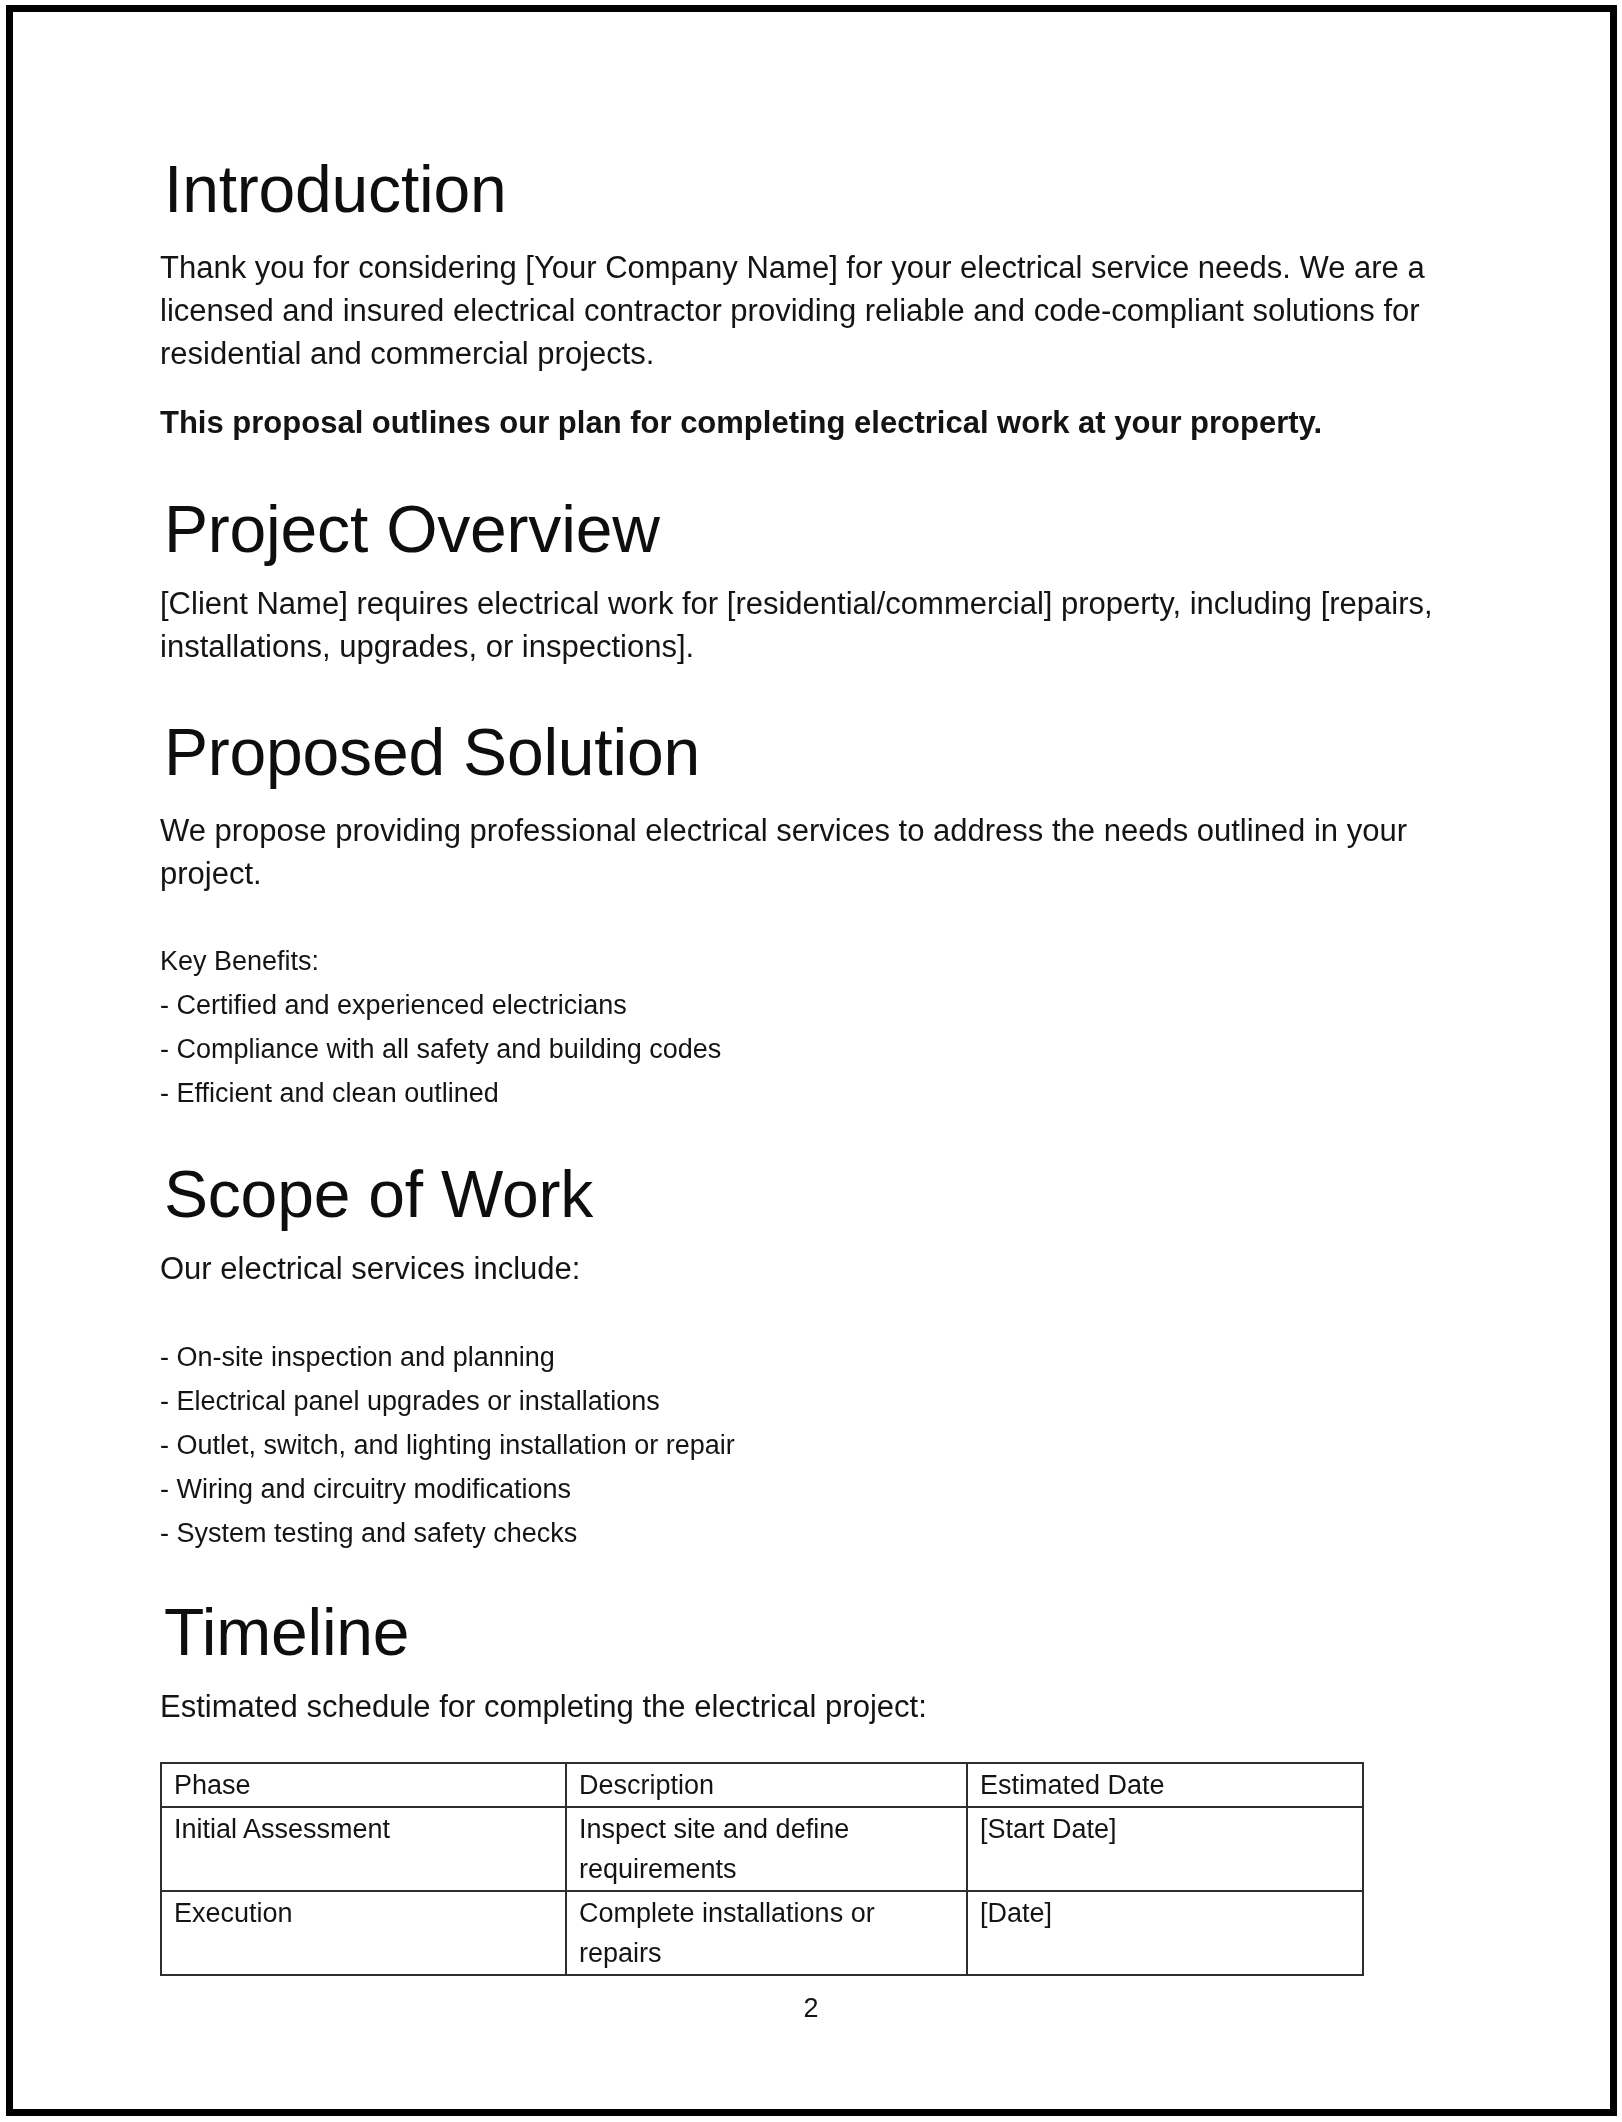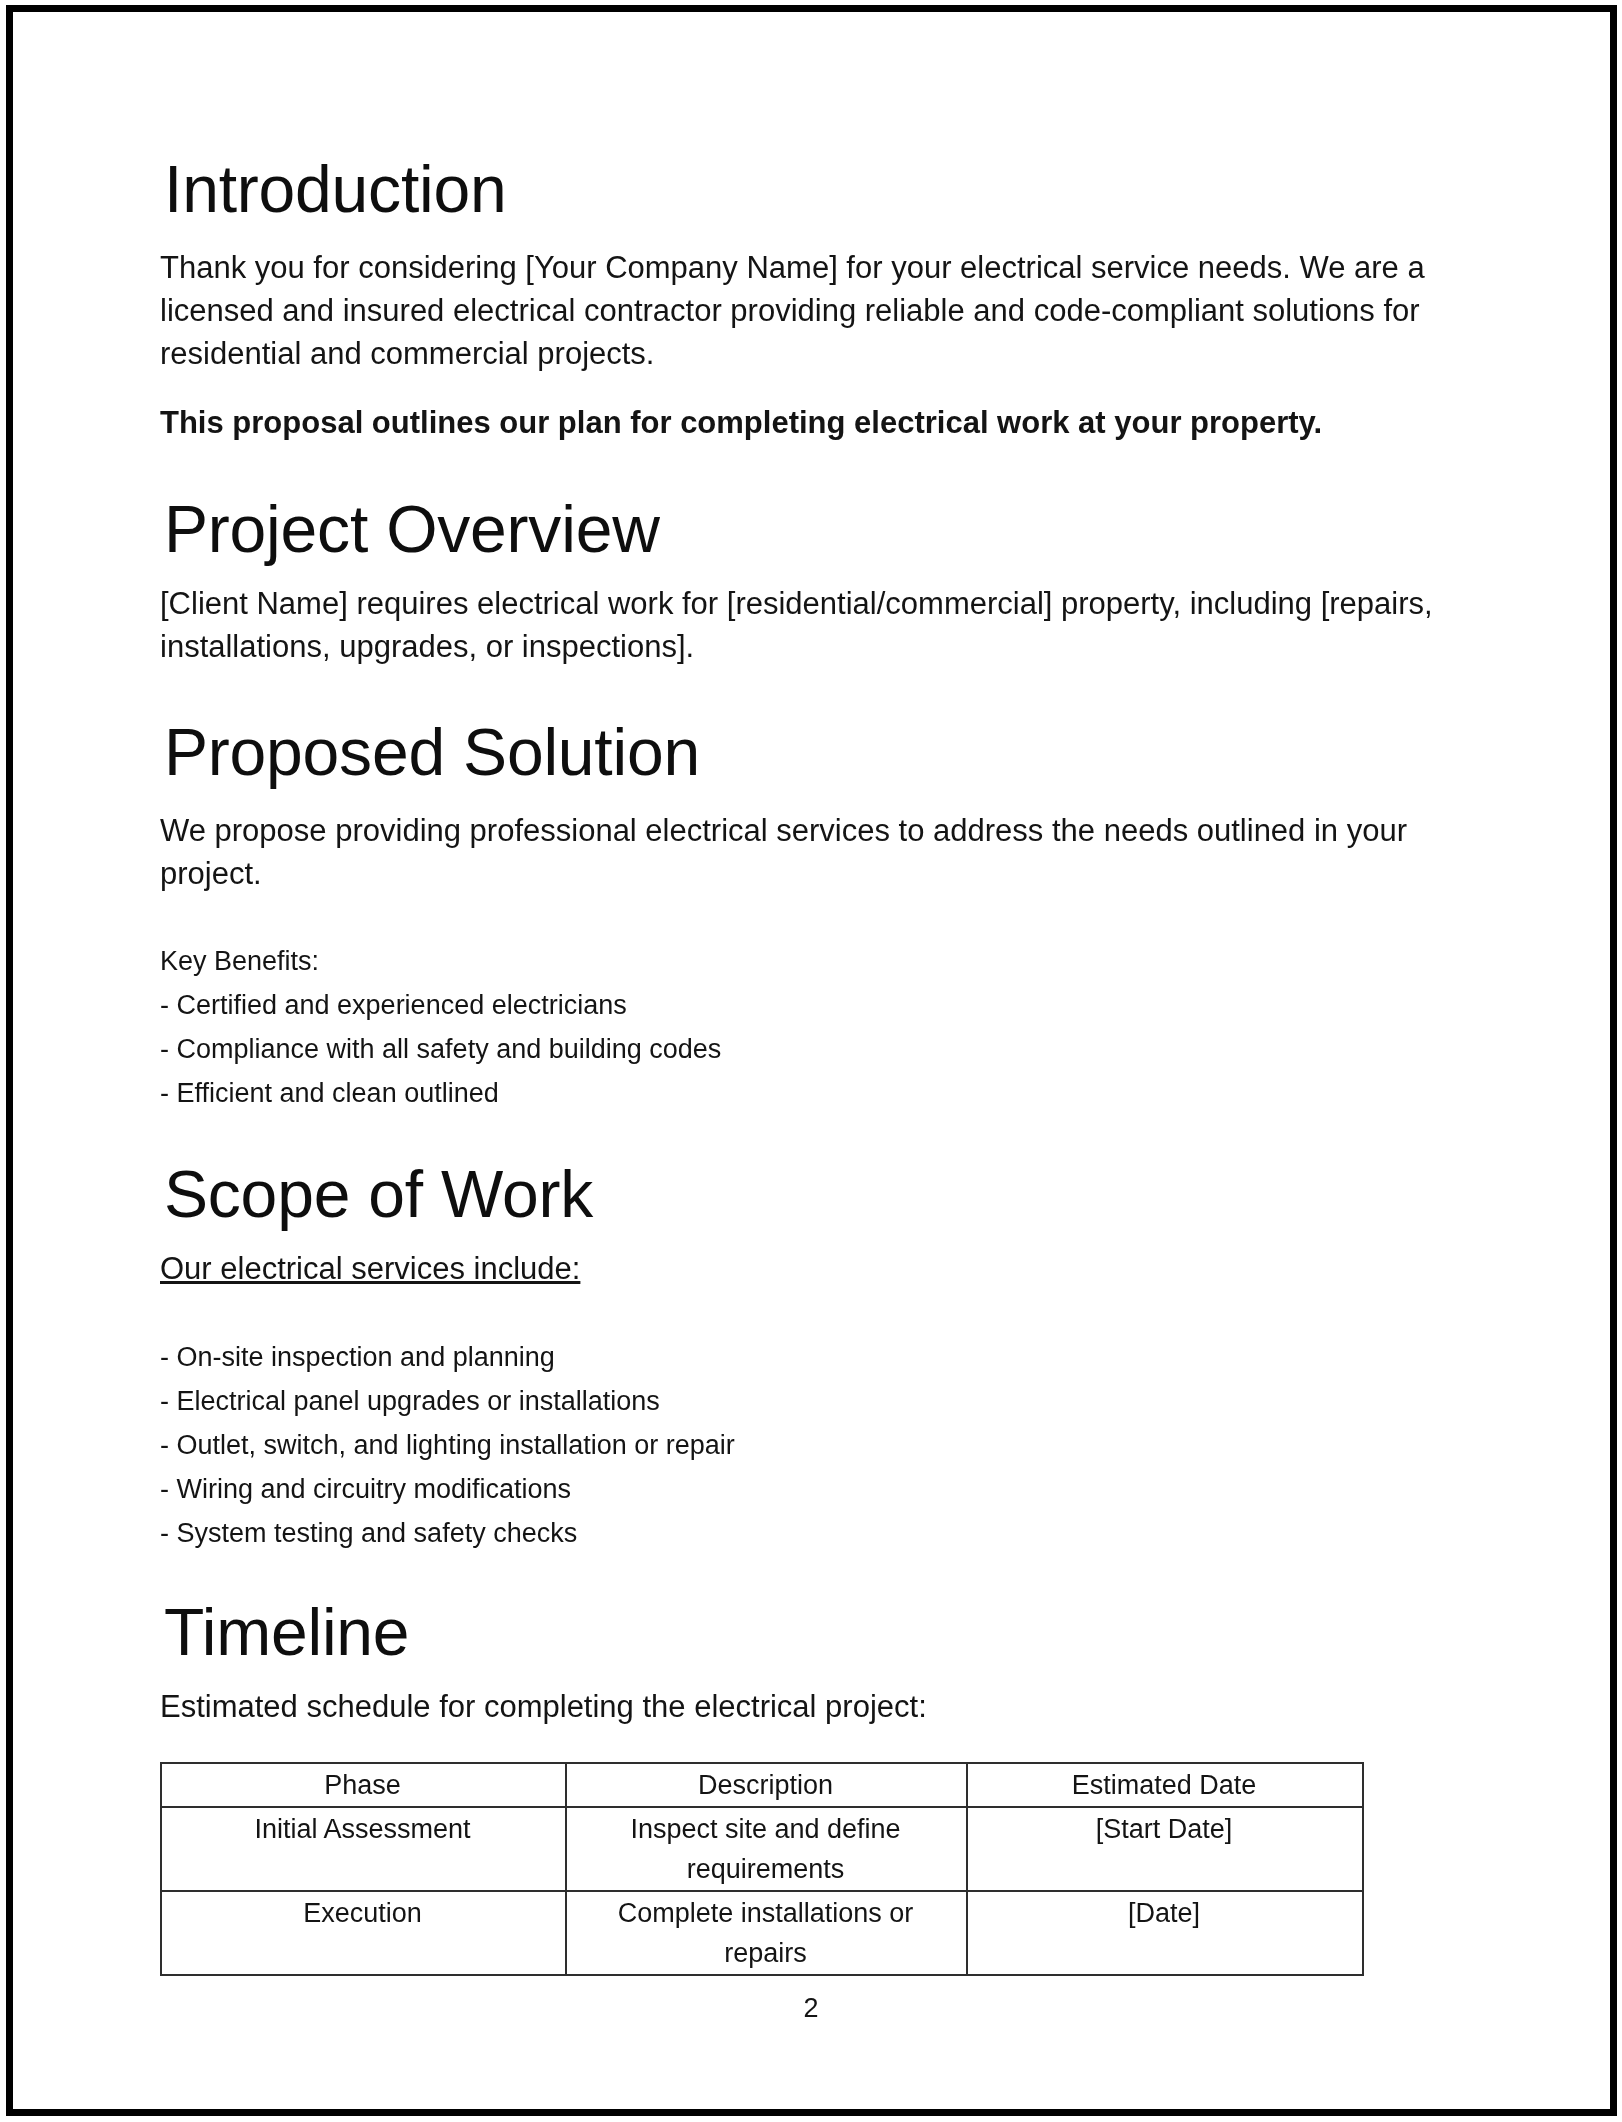--- a/index.html
+++ b/index.html
@@ -43,38 +43,38 @@
   }
   #h-intro     { margin-top: 158px; }
   #p-intro1    { margin-top: 26px; }
   #p-intro2    { margin-top: 26px; font-weight: bold; }
   #h-overview  { margin-top: 54px; }
   #p-overview  { margin-top: 22px; }
   #h-solution  { margin-top: 53px; }
   #p-solution  { margin-top: 26px; }
   #benefits    { margin-top: 44px; }
   #h-scope     { margin-top: 48px; }
-  #p-scope     { margin-top: 22px; text-decoration: underline; }
+  #p-scope     { margin-top: 22px; }
   #scope-list  { margin-top: 45px; }
   #h-timeline  { margin-top: 46px; }
   #p-timeline  { margin-top: 22px; }
   .timeline-table {
     margin-top: 34px;
     border-collapse: collapse;
     width: 1202px;
     table-layout: fixed;
   }
   .timeline-table th,
   .timeline-table td {
     border: 2px solid #2e2e2e;
     padding: 1px 14px 1px 12px;
     font-size: 27px;
     line-height: 40px;
     font-weight: 400;
-    text-align: center;
+    text-align: left;
     vertical-align: top;
     color: #141414;
   }
   .col-phase { width: 405px; }
   .col-desc  { width: 401px; }
   .col-date  { width: 396px; }
   .page-number {
     position: absolute;
     top: 1991px;
     left: 0; width: 100%;

